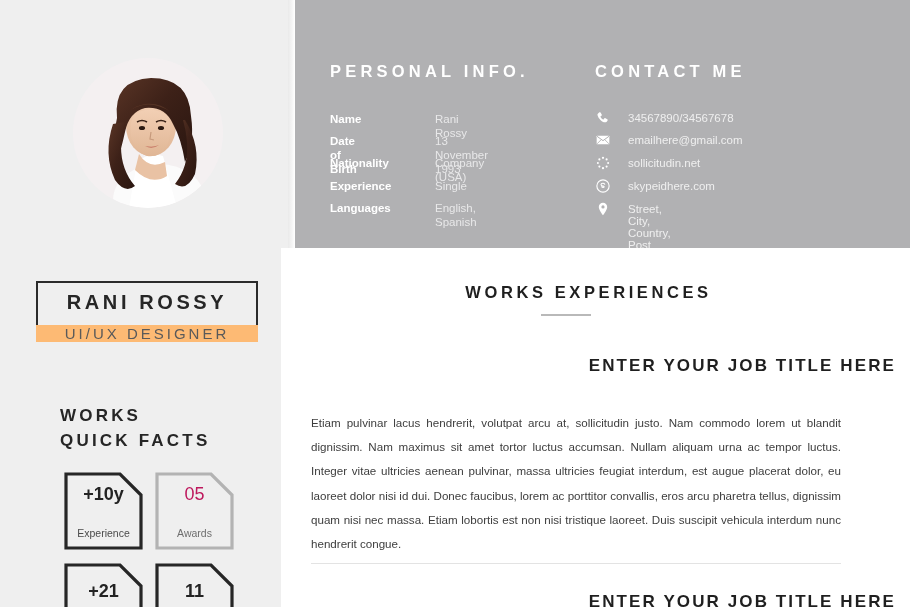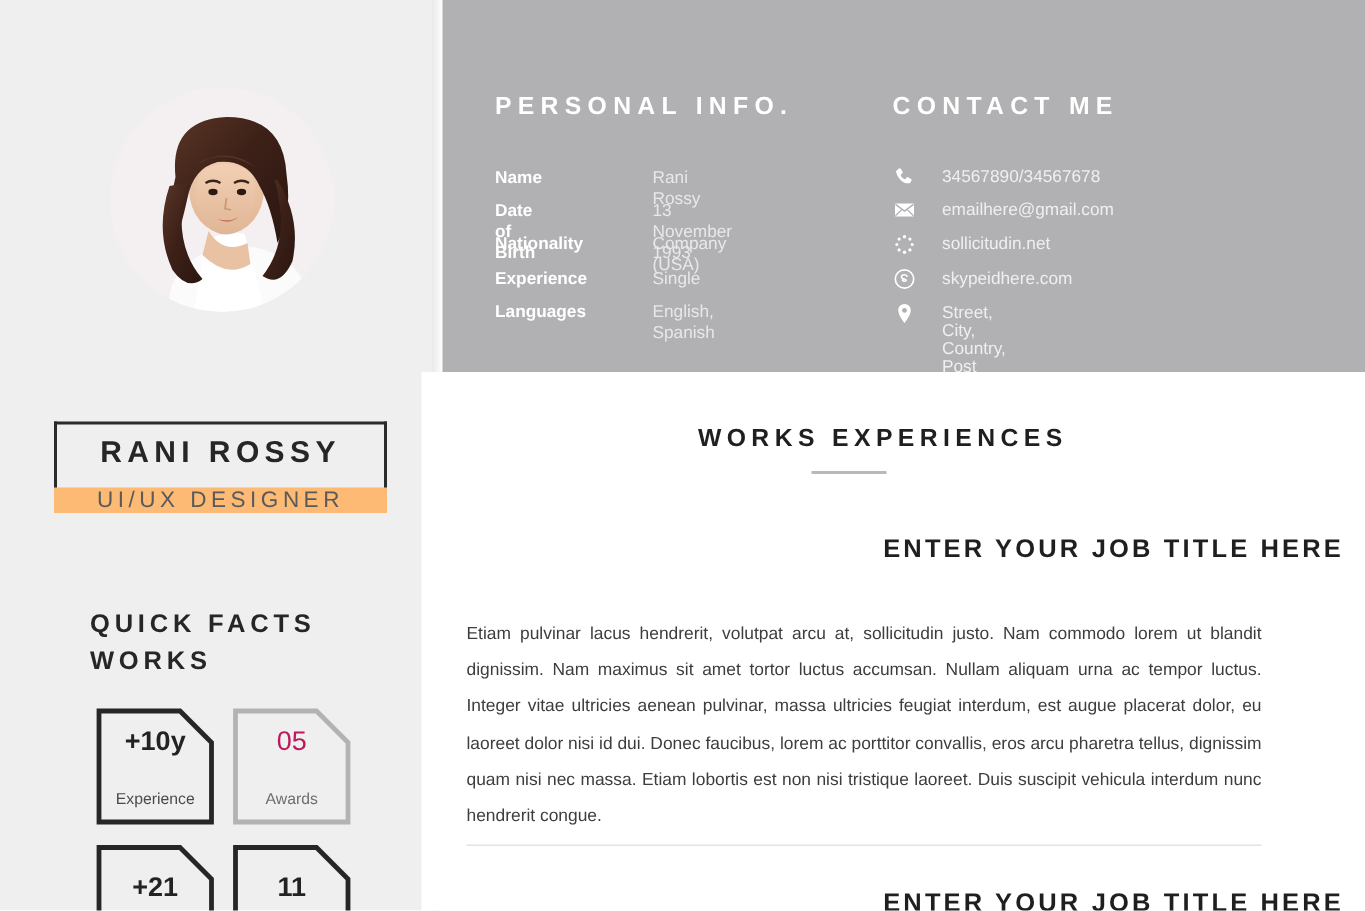--- a/index.html
+++ b/index.html
@@ -201,22 +201,22 @@
     <div class="badge-line" id="bl-top"></div>
     <div class="badge-line" id="bl-left"></div>
     <div class="badge-line" id="bl-right"></div>
     <div class="badge-line" id="bl-bl"></div>
     <div class="badge-line" id="bl-br"></div>
     <div id="badge-name">RANI ROSSY</div>
     <div id="badge-role">UI/UX DESIGNER</div>
   </div>
 
   <div id="qf-heading">
+    <div>WORKS</div>
     <div>QUICK FACTS</div>
-    <div>WORKS</div>
   </div>
 
   <div class="fact-box" id="fact-0">
     <svg class="fact-svg" width="79" height="78" viewBox="0 0 79 78">
       <path d="M2 2 H56 L77 23 V76 H2 Z" fill="none" stroke="#262626" stroke-width="3.2"></path>
     </svg>
     <div class="fact-text">
       <span class="fact-num">+10y</span>
       <span class="fact-lbl">Experience</span>
     </div>

